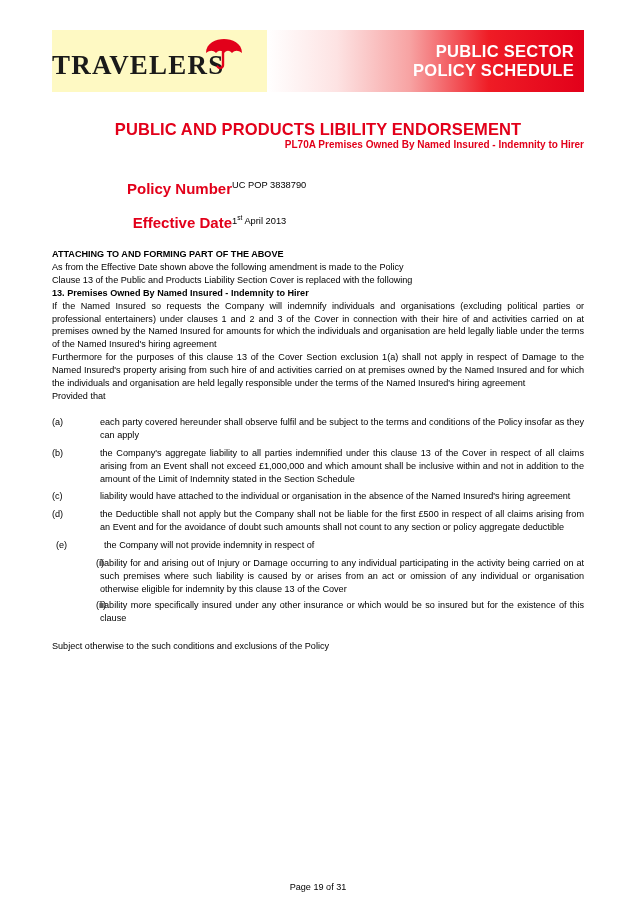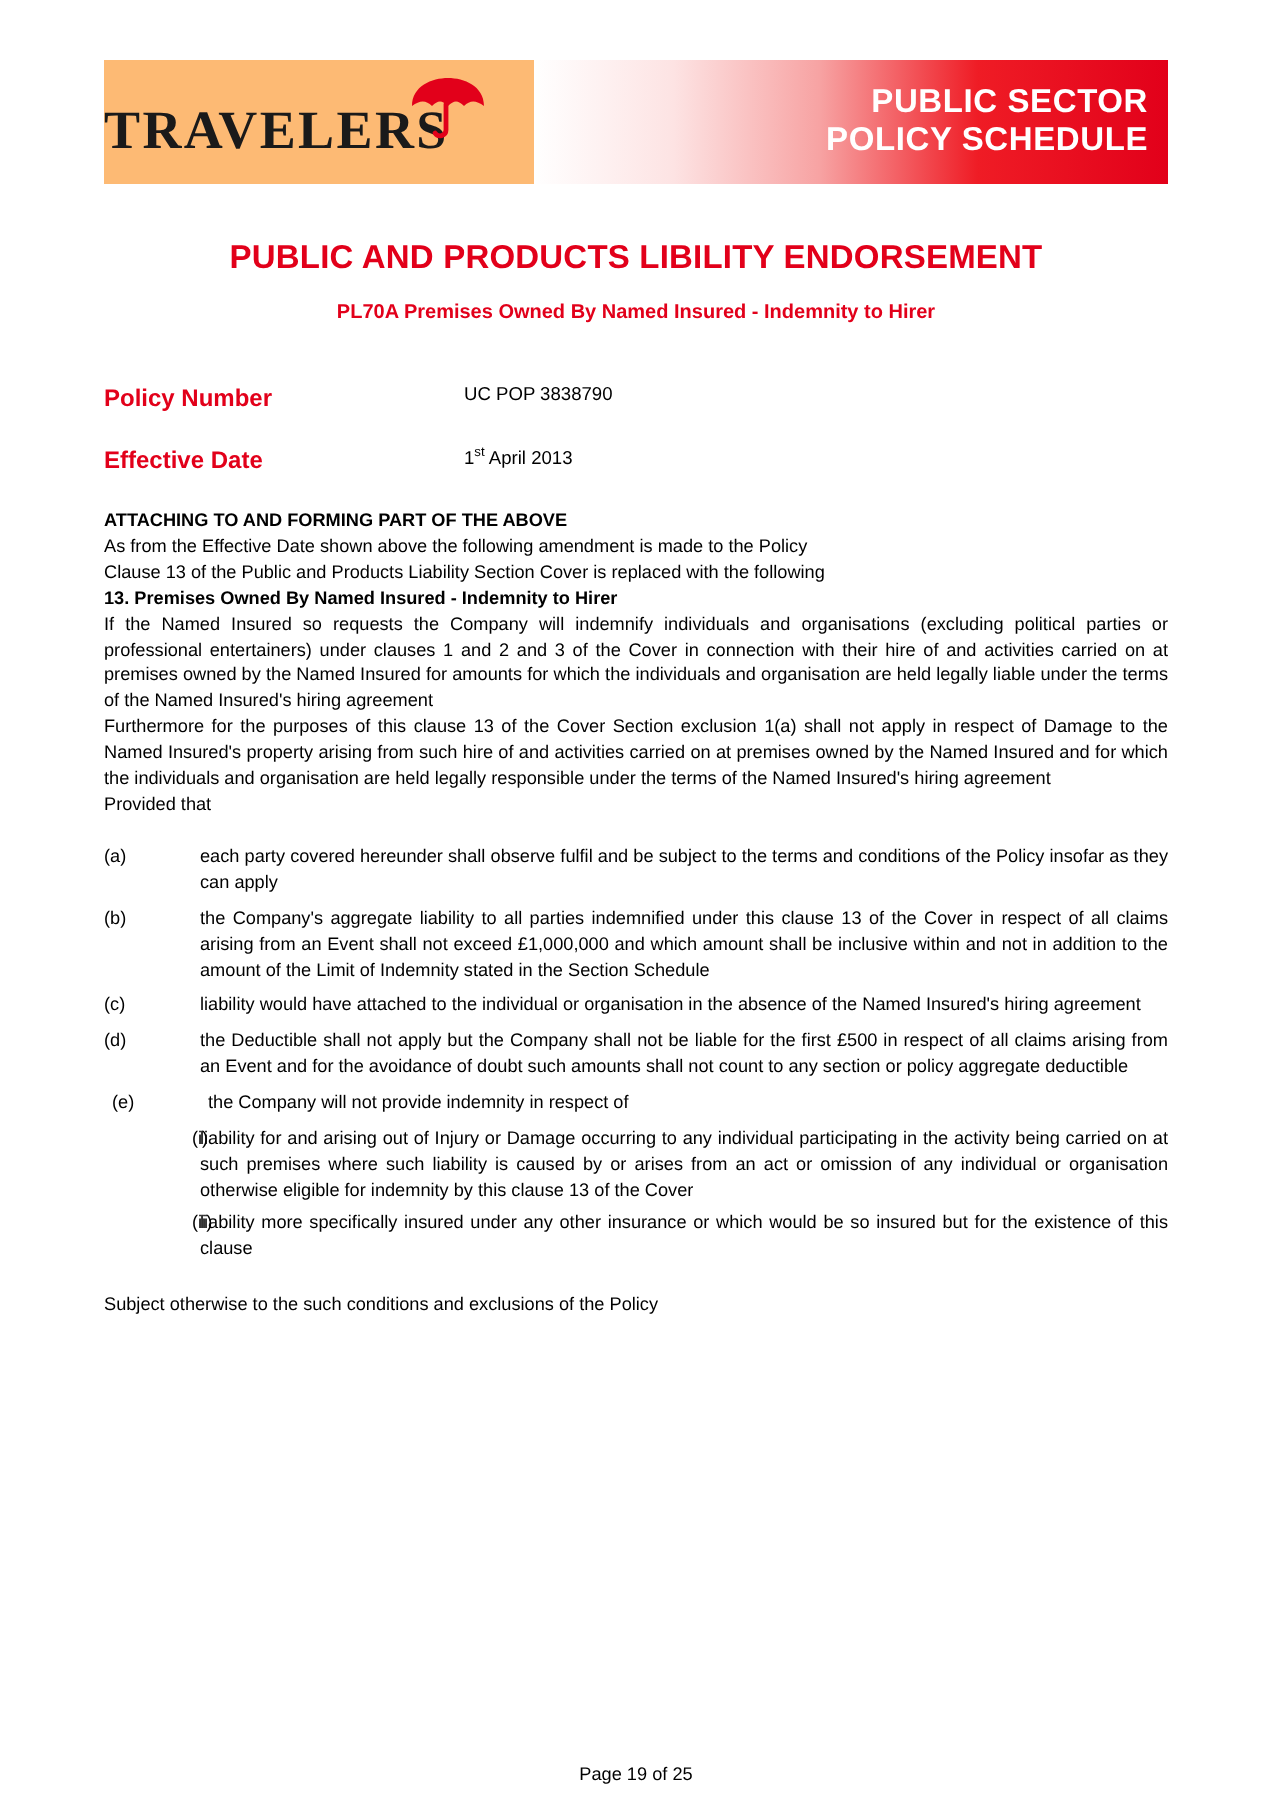--- a/index.html
+++ b/index.html
@@ -30,21 +30,21 @@
     margin-top: 30px;
     display: flex;
     align-items: stretch;
   }
   .logo-block {
     width: 215px;
     display: flex;
     align-items: center;
     position: relative;
     z-index: 3;
-    background: #fdba74;
+    background: #fef9c3;
   }
   .logo-text {
     font-family: "Liberation Serif", serif;
     font-weight: bold;
     font-size: 27px;
     letter-spacing: 1.2px;
     color: #1a1a1a;
     line-height: 1;
     position: relative;
     top: 4px;
@@ -80,40 +80,41 @@
   
   .doc-title {
     text-align: center;
     color: #e2001a;
     font-weight: bold;
     font-size: 16.5px;
     margin-top: 28px;
     letter-spacing: 0.1px;
   }
   .doc-subtitle {
-    text-align: center;
+    text-align: right;
     color: #e2001a;
     font-weight: bold;
     font-size: 10px;
-    margin-top: 12px;
+    margin-top: 0;
   }
 
   
   .meta {
     margin-top: 30px;
   }
   .meta-row {
     display: flex;
     margin-bottom: 17px;
   }
   .meta-label {
     width: 180px;
     color: #e2001a;
     font-weight: bold;
-    font-size: 12px;
+    font-size: 15px;
+    text-align: right;
   }
   .meta-value {
     font-size: 9.3px;
   }
   .meta-value sup {
     font-size: 6.6px;
     vertical-align: super;
   }
 
   
@@ -258,16 +259,16 @@
       <div class="sub-li">
         <div class="sub-mark">(ii)</div>
         <div class="sub-body">liability more specifically insured under any other insurance or which would be so insured but for the existence of this clause</div>
       </div>
     </div>
   </div>
 
   <div class="closing">Subject otherwise to the such conditions and exclusions of the Policy</div>
 
   <div class="footer">
-    <span>Page 19 of 25</span>
+    <span>Page 19 of 31</span>
   </div>
 
 </div>
 
 </body></html>

